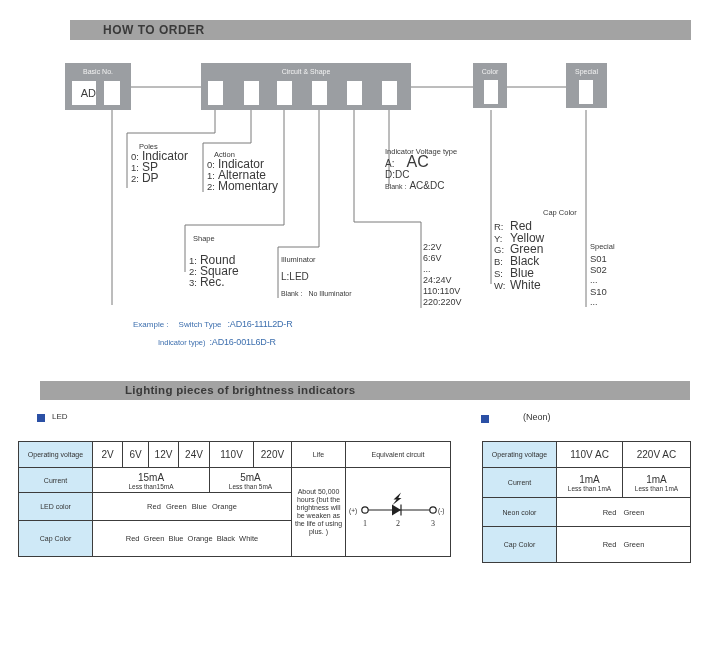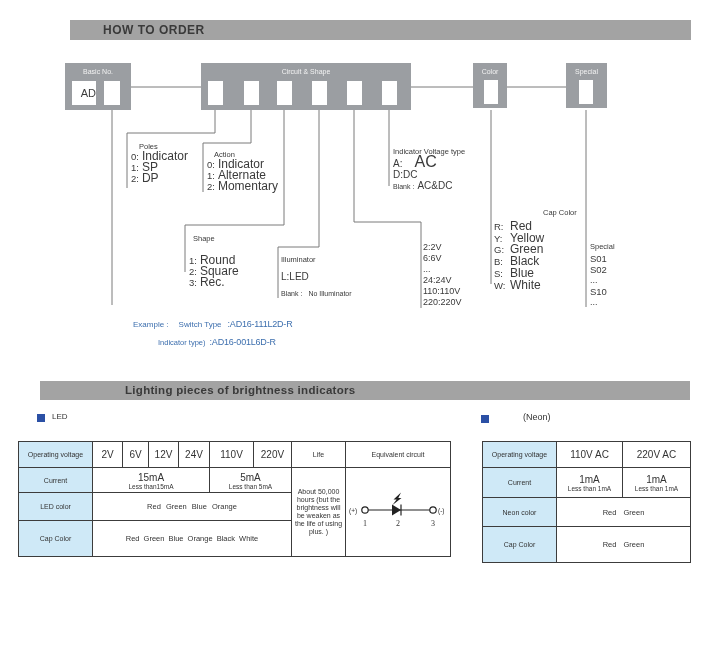--- a/index.html
+++ b/index.html
@@ -149,21 +149,21 @@
     <div class="row" style="margin-top:7px">
         <span class="code" style="font-size:10px">L:</span>
         <span class="lbl" style="font-size:10px;margin-left:0">LED</span>
       </div>
     <div class="row" style="margin-top:6px">
         <span class="code" style="font-size:7px">Blank :</span>
         <span class="lbl" style="margin-left:6px;font-size:7px">No Illuminator</span>
       </div>
   </div>
 
-  <div class="olist" style="left:393px;top:147px">
+  <div class="olist" style="left:385px;top:147px">
     <div class="t">Indicator Voltage type</div>
     <div class="row">
         <span class="code" style="font-size:10px">A:</span>
         <span class="lbl" style="font-size:16px;margin-left:12px">AC</span>
       </div>
     <div class="row">
         <span class="code" style="font-size:10px">D:</span>
         <span class="lbl" style="font-size:10px;margin-left:0">DC</span>
       </div>
     <div class="row">

